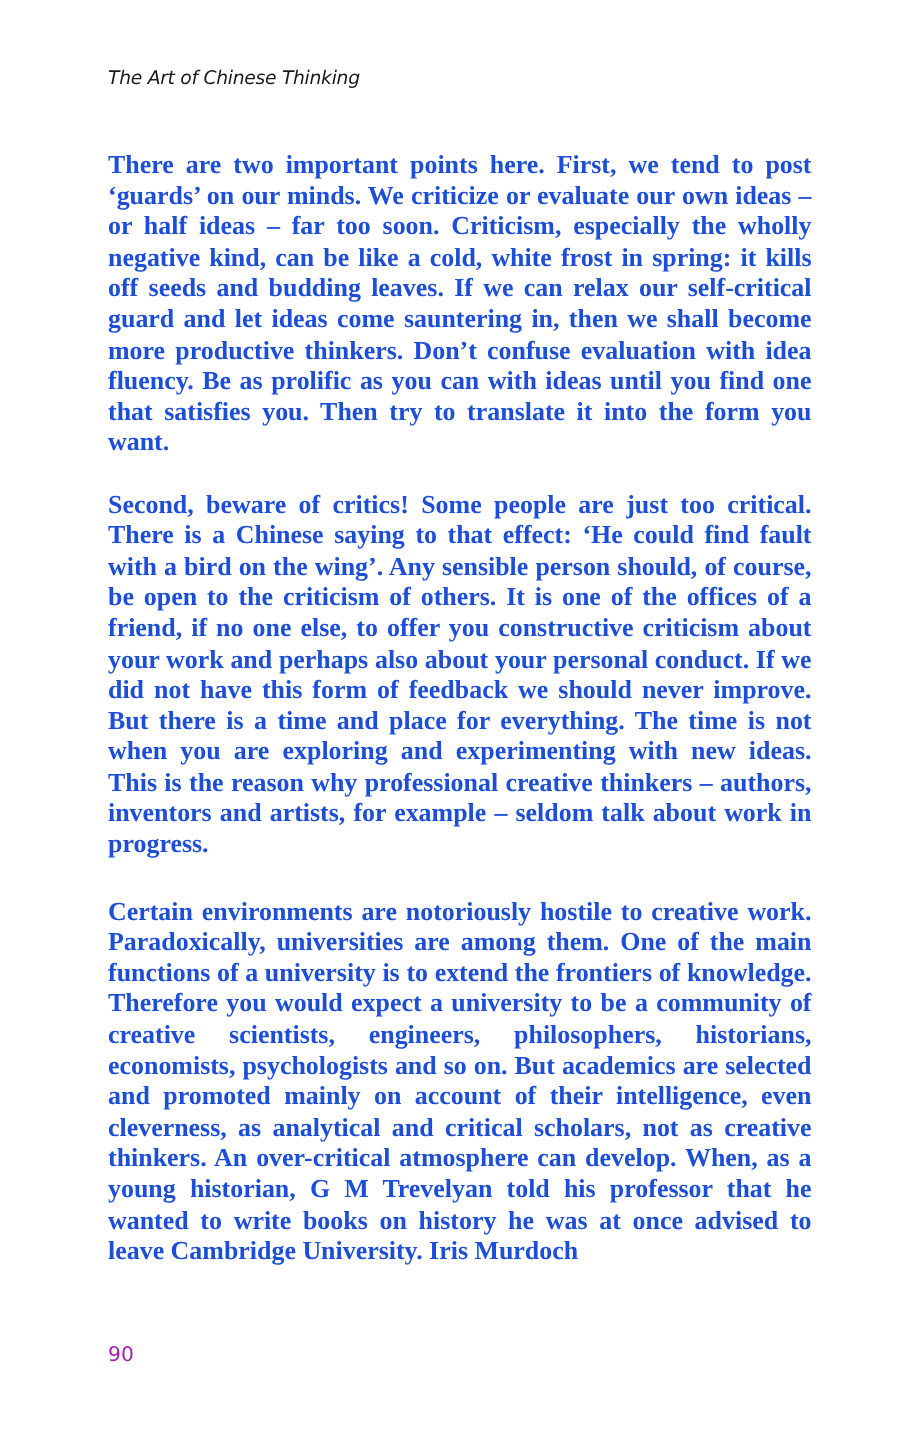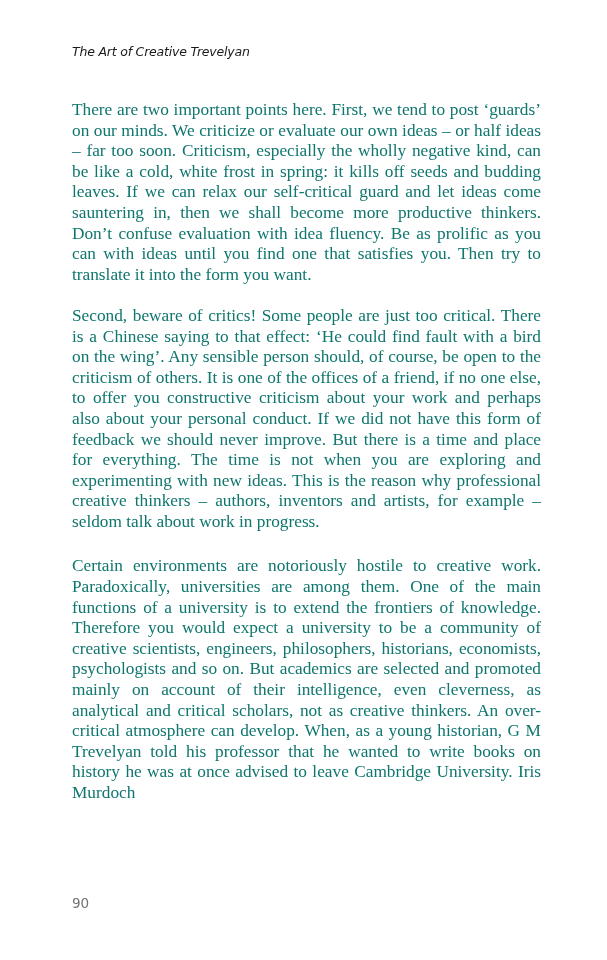--- a/index.html
+++ b/index.html
@@ -5,34 +5,35 @@
   html, body { margin: 0; padding: 0; background: #ffffff; }
   body { width: 607px; height: 960px; position: relative; overflow: hidden; }
   .running-head {
     position: absolute; left: 72px; top: 44px;
     font-family: "DejaVu Sans", sans-serif; font-style: italic;
     font-size: 12.5px; color: #1a1a1a; letter-spacing: -0.2px;
   }
   .body-text {
     position: absolute; left: 72px; top: 100px; width: 469px;
     font-family: "Liberation Serif", serif; font-size: 17.3px;
-    line-height: 20.6px; color: #0f766e; text-align: justify;
+    line-height: 20.6px; color: #1d4ed8; text-align: justify;
     hyphens: manual;
+    font-weight: bold;
   }
   .body-text p { margin: 0 0 20.6px 0; }
   .body-text p:last-child { margin-bottom: 0; margin-top: 24px; }
   .page-number {
     position: absolute; left: 72px; top: 895px;
-    font-family: "DejaVu Sans", sans-serif; font-size: 13.5px; color: #737373;
+    font-family: "DejaVu Sans", sans-serif; font-size: 13.5px; color: #a21caf;
   }
 </style>
 </head>
 <body>
 
-<div class="running-head">The Art of Creative Trevelyan</div>
+<div class="running-head">The Art of Chinese Thinking</div>
 
 <div class="body-text">
   <p>There are two important points here. First, we tend to post ‘guards’ on our minds. We criticize or evaluate our own ideas – or half ideas – far too soon. Criticism, especially the wholly negative kind, can be like a cold, white frost in spring: it kills off seeds and budding leaves. If we can relax our self-critical guard and let ideas come sauntering in, then we shall become more productive thinkers. Don’t confuse evaluation with idea fluency. Be as prolific as you can with ideas until you find one that satisfies you. Then try to translate it into the form you want.</p>
   <p>Second, beware of critics! Some people are just too critical. There is a Chinese saying to that effect: ‘He could find fault with a bird on the wing’. Any sensible person should, of course, be open to the criticism of others. It is one of the offices of a friend, if no one else, to offer you constructive crit­icism about your work and perhaps also about your personal conduct. If we did not have this form of feedback we should never improve. But there is a time and place for everything. The time is not when you are exploring and experimenting with new ideas. This is the reason why professional creative thinkers – authors, inventors and artists, for example – seldom talk about work in progress.</p>
   <p>Certain environments are notoriously hostile to creative work. Paradoxically, universities are among them. One of the main functions of a university is to extend the frontiers of knowledge. Therefore you would expect a university to be a community of creative scientists, engineers, philosophers, historians, economists, psychologists and so on. But acade­mics are selected and promoted mainly on account of their intelligence, even cleverness, as analytical and critical scholars, not as creative thinkers. An over-critical atmosphere can develop. When, as a young historian, G M Trevelyan told his professor that he wanted to write books on history he was at once advised to leave Cambridge University. Iris Murdoch</p>
 </div>
 
 <div class="page-number">90</div>
 
 </body></html>

